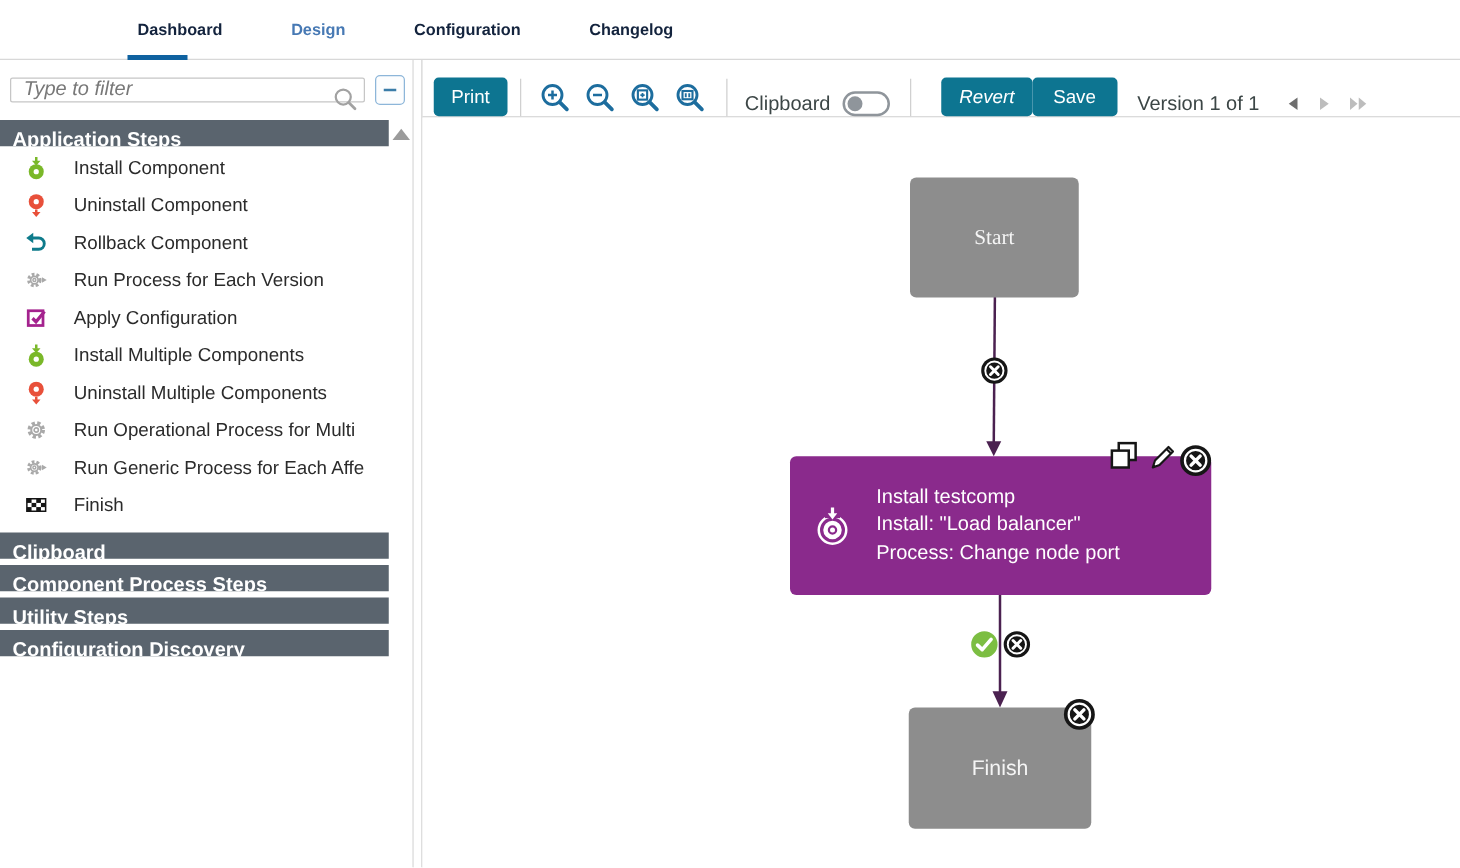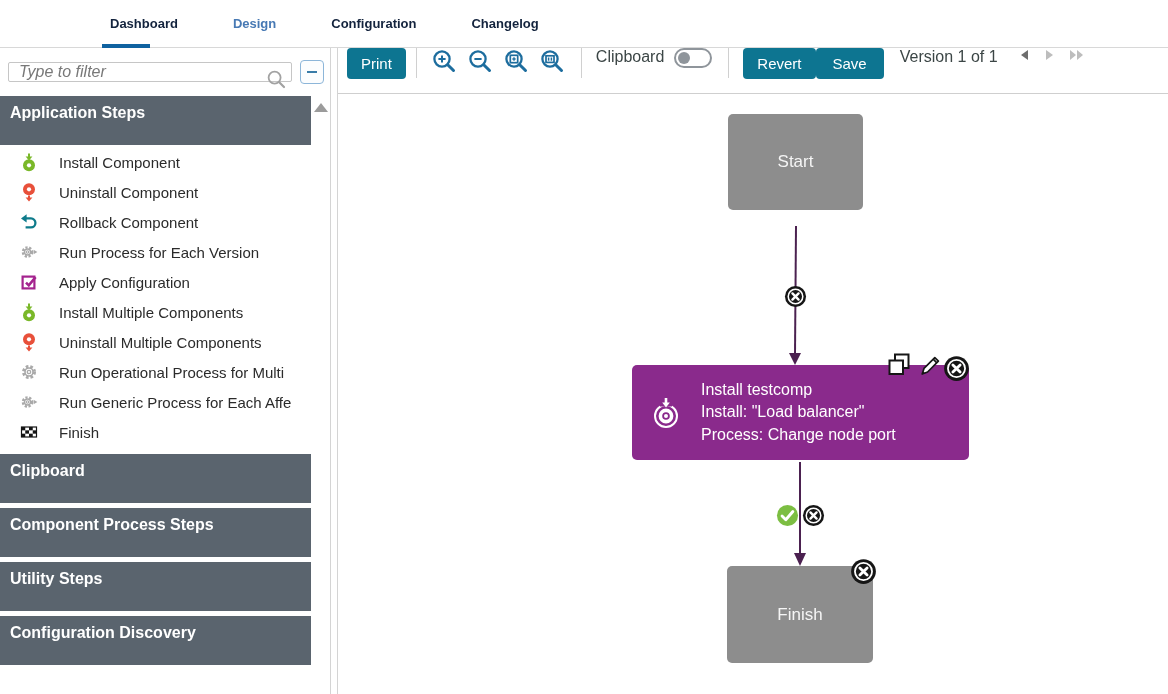--- a/index.html
+++ b/index.html
@@ -26,33 +26,33 @@
                       font-size:16px; padding:0 34px 0 10px; color:#444; font-family:"Liberation Sans",sans-serif; }
   .filter-box input::placeholder { font-style:italic; color:#787878; }
   .filter-box .search-ic { position:absolute; right:6px; top:7px; }
   .collapse-btn { width:24px; height:24px; border:1.5px solid #8db6d9; border-radius:4px; background:#fcfdfe;
                   display:flex; align-items:center; justify-content:center; cursor:pointer; }
   .collapse-btn i { display:block; width:10px; height:2.5px; background:#3a7ca8; }
 
   
   .palette-wrap { flex:1; display:flex; overflow:hidden; }
   #palette { width:312px; }
-  .pal-header { height:49px; background:#5a646e; color:#fff; font-size:16px; font-weight:bold;
+  .pal-header { height:21px; background:#5a646e; color:#fff; font-size:16px; font-weight:bold;
                 line-height:33px; padding-left:10px; cursor:pointer; }
   .pal-header:not(:first-child) { margin-top:5px; }
   .pal-items { padding:2px 0; }
   .pal-item { height:30px; display:flex; align-items:center; padding-left:20px; gap:21px;
               font-size:15px; color:#2b2b2b; white-space:nowrap; overflow:hidden; cursor:pointer; }
   .pal-item .ic { width:18px; height:19px; flex:0 0 18px; display:flex; align-items:center; }
   .scroll-col { width:19px; position:relative; }
   .scroll-up { position:absolute; top:7px; left:3px; width:0; height:0; cursor:pointer;
                border-left:7px solid transparent; border-right:7px solid transparent; border-bottom:9px solid #9b9b9b; }
 
   
-  .toolbar { height:46px; border-bottom:1px solid #cfcfcf; display:flex; align-items:flex-start; padding-left:9px; }
+  .toolbar { height:46px; border-bottom:1px solid #cfcfcf; display:flex; align-items:flex-end; padding-left:9px; }
   .btn { background:#0d7591; color:#fff; font-size:15px; border:none; border-radius:4px;
          padding:7px 14px; cursor:pointer; font-family:"Liberation Sans",sans-serif; }
   .tsep { width:1px; height:30px; background:#d0d0d0; margin:0 10px; }
   .zbtn { width:28px; height:28px; margin:0 4px; background:none; border:none; cursor:pointer; padding:0; }
   .auto-label { font-size:16px; color:#3c4646; margin:0 10px 0 4px; }
   .toggle { width:38px; height:20px; border:2px solid #8f959b; border-radius:11px; position:relative;
             background:#fff; cursor:pointer; }
   .toggle .knob { position:absolute; left:2px; top:2px; width:12px; height:12px; border-radius:50%; background:#8f959b; }
   .version-text { font-size:16px; color:#3c4646; margin:0 14px 0 16px; }
   .pager { background:none; border:none; cursor:pointer; padding:0 6px; }
@@ -264,21 +264,21 @@
             <line x1="9.6" y1="9.5" x2="9.6" y2="12.7" stroke="#1d6d9e" stroke-width="1.5"></line>
             <line x1="12.4" y1="9.5" x2="12.4" y2="12.7" stroke="#1d6d9e" stroke-width="1.5"></line>
           </svg>
       </button>
       <div class="tsep"></div>
       <span class="auto-label">Clipboard</span>
       <div class="toggle">
           <div class="knob"></div>
         </div>
       <div class="tsep" style="margin-left:16px;"></div>
-      <button class="btn" style="margin-left:4px;">Revert</button>
+      <button class="btn" style="margin-left:14px;font-style:italic;">Revert</button>
       <button class="btn" style="margin-left:0;padding:7px 17px;">Save</button>
       <span class="version-text">Version 1 of 1</span>
       <button class="pager">
         <svg width="13" height="14" viewBox="0 0 13 14">
             <polygon points="10,2 10,12 3,7" fill="#6e6e6e"></polygon>
           </svg>
       </button>
       <button class="pager">
         <svg width="13" height="14" viewBox="0 0 13 14">
             <polygon points="3,2 3,12 10,7" fill="#bdbdbd"></polygon>
@@ -294,33 +294,33 @@
 
     <div class="canvas">
 
       <svg class="edges">
         <line x1="458" y1="132" x2="457" y2="261" stroke="#4b2150" stroke-width="2"></line>
         <polygon points="451,259 463,259 457,271" fill="#4b2150"></polygon>
         <line x1="462" y1="368" x2="462" y2="461" stroke="#4b2150" stroke-width="2"></line>
         <polygon points="456,459 468,459 462,472" fill="#4b2150"></polygon>
       </svg>
 
-      <div class="node terminal" style="left:390px; top:20px; width:135px; height:96px;">
+      <div class="node terminal" style="left:390px; top:48px; width:135px; height:96px;font-family:Liberation Serif, serif;">
         <span>Start</span>
       </div>
 
       <div class="cicon" style="left:446px; top:191px;">
         <svg width="23" height="23" viewBox="0 0 24 24">
             <circle cx="12" cy="12" r="11" fill="#161616"></circle>
             <circle cx="12" cy="12" r="7.6" fill="none" stroke="#fff" stroke-width="1.6"></circle>
             <path d="M8.8 8.8 L15.2 15.2 M15.2 8.8 L8.8 15.2" stroke="#fff" stroke-width="2.5" stroke-linecap="round"></path>
           </svg>
       </div>
 
-      <div class="node step" style="left:294px; top:271px; width:337px; height:95px;">
+      <div class="node step" style="left:294px; top:271px; width:337px; height:111px;">
         <span style="line-height:0;">
           <svg width="36" height="36" viewBox="0 0 36 36">
               <circle cx="18" cy="21" r="11" stroke="#fff" stroke-width="2" fill="none"></circle>
               <rect x="12" y="0" width="12" height="11.5" fill="#8a2a8c"></rect>
               <line x1="18" y1="3" x2="18" y2="8.5" stroke="#fff" stroke-width="2.6"></line>
               <polygon points="14.2,7.5 21.8,7.5 18,12.6" fill="#fff"></polygon>
               <circle cx="18" cy="21" r="5.6" stroke="#fff" stroke-width="3.6" fill="none"></circle>
               <circle cx="18" cy="21" r="2" fill="#fff"></circle>
             </svg>
         </span>

